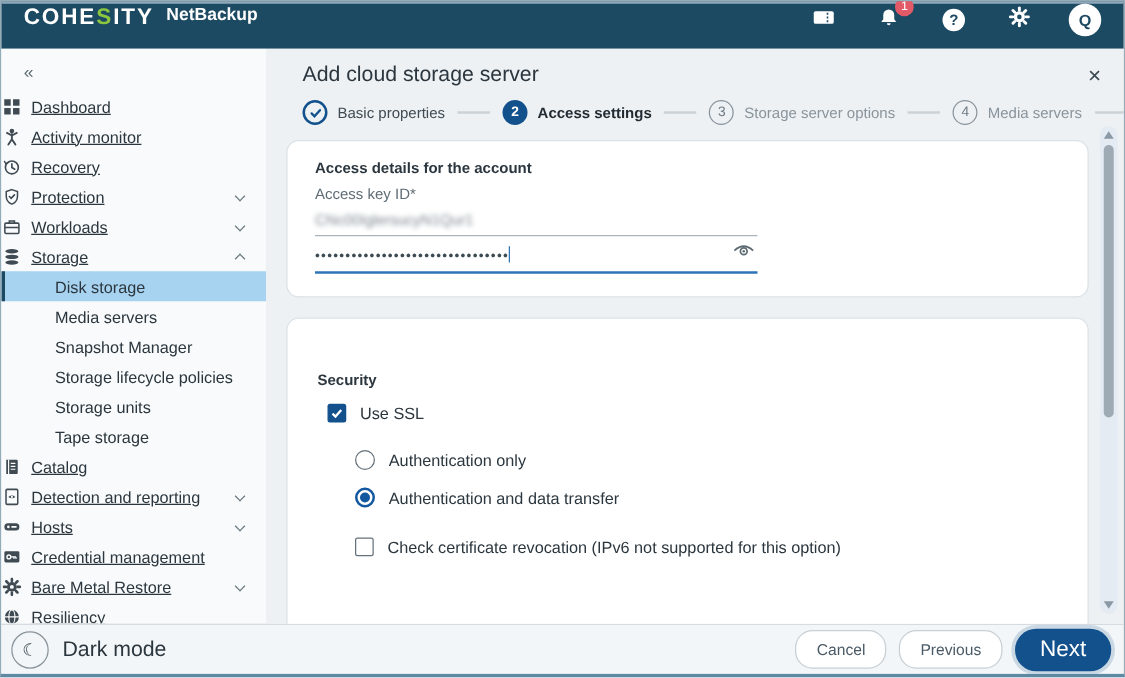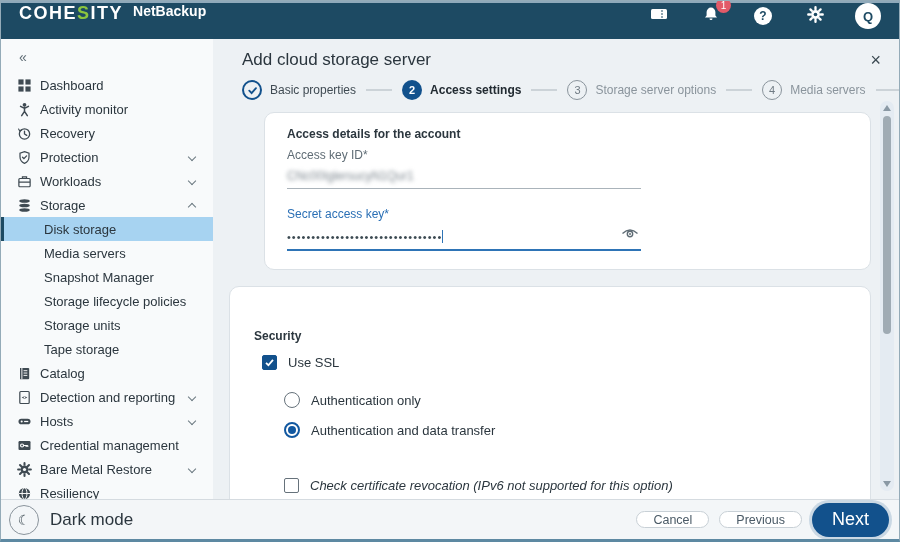--- a/index.html
+++ b/index.html
@@ -21,21 +21,21 @@
                  font-size:12px; font-weight:bold; display:flex; align-items:center; justify-content:center; }
   .avatar { width:26px; height:26px; border-radius:50%; background:#fff; color:#1d4a63;
             font-weight:bold; font-size:13px; display:flex; align-items:center; justify-content:center; cursor:pointer; }
 
   
   .bodyrow { flex:1; display:flex; min-height:0; }
 
   
   .sidebar { width:212px; flex:0 0 212px; background:#f8fafb; padding-top:4px; font-size:13px; color:#2b363e; overflow:hidden; }
   .collapse { padding:6px 0 8px 18px; color:#5f6c75; font-size:14px; cursor:pointer; }
-  .side-item { height:24px; display:flex; align-items:center; padding-left:15px; cursor:pointer; }
+  .side-item { height:24px; display:flex; align-items:center; cursor:pointer;text-decoration:underline; }
   .side-item .sicon { width:16px; height:16px; margin-right:8px; display:flex; align-items:center; justify-content:center; flex:0 0 16px; }
   .side-item .chev { margin-left:auto; margin-right:18px; }
   .chev { width:6px; height:6px; border-right:1.5px solid #6b7880; border-bottom:1.5px solid #6b7880;
           transform:rotate(45deg); display:inline-block; }
   .chev.up { transform:rotate(-135deg); margin-top:4px; }
   .sub-item { height:24px; display:flex; align-items:center; padding-left:43px; cursor:pointer; }
   .sub-item.selected { background:#a7d3f1; border-left:3px solid #1d4a63; padding-left:40px; }
 
   
   .main { flex:1; display:flex; flex-direction:column; min-width:0; position:relative; background:#edf1f4; }
@@ -48,37 +48,37 @@
   .step.done .step-circle { border:2px solid #12518c; }
   .step.current .step-circle { background:#12518c; color:#fff; font-weight:bold; }
   .step.upcoming .step-circle { border:1.5px solid #8a949c; color:#6f7a83; }
   .step-label { font-size:12px; color:#3f4a52; white-space:nowrap; }
   .step.current .step-label { font-weight:bold; color:#222b32; }
   .step.upcoming .step-label { color:#8a949c; }
   .connector { width:26px; height:2px; background:#ccd3d8; margin:0 10px; flex:0 0 26px; }
 
   .content { flex:1; padding:4px 28px 0 16px; overflow:hidden; }
   .card { background:#fff; border:1px solid #dbe1e6; border-radius:10px; }
-  .card1 { padding:14px 22px 18px 22px;margin-left:35px; }
+  .card1 { padding:14px 22px 18px 22px; }
   .card2 { margin-top:16px; padding:16px 22px 20px 22px; height:300px; }
   .section-heading { font-size:12px; font-weight:bold; color:#2b363e; }
   .field-label { font-size:12px; color:#5f6c75; margin-top:7px; }
   .field-value { font-size:12px; color:#7d878f; width:354px; padding:7px 0 5px 0; border-bottom:1px solid #aab3ba; cursor:text; }
   .blurred { filter:blur(2px); }
   .secret-label { color:#2a6fb5; margin-top:18px; }
   .secret-row { width:354px; position:relative; border-bottom:2px solid #2e74b6; padding:6px 0 4px 0; cursor:text; }
   .dots { font-size:11px; color:#3c4a52; letter-spacing:1px; }
   .caret { display:inline-block; width:1px; height:13px; background:#2e74b6; vertical-align:middle; }
   .eye { position:absolute; right:2px; top:5px; cursor:pointer; }
 
   .adv-header { display:flex; align-items:center; cursor:pointer; }
   .adv-chev { margin-left:auto; margin-right:4px; }
   .security { font-size:12px; font-weight:bold; color:#2b363e; margin-top:26px; padding-left:2px; }
   .opt-row { display:flex; align-items:center; gap:11px; font-size:13px; color:#2b363e; } .ind1 { margin-left:10px; } .ind2 { margin-left:32px; }
-  .mt12 { margin-top:12px; } .mt14 { margin-top:14px; } .mt22 { margin-top:22px; } .mt24 { margin-top:40px;font-style:italic; }
+  .mt12 { margin-top:12px; } .mt14 { margin-top:14px; } .mt22 { margin-top:22px; } .mt24 { margin-top:24px; }
   .checkbox { width:15px; height:15px; border:1.5px solid #66727b; border-radius:2px; background:#fff; cursor:pointer; flex:0 0 15px; }
   .checkbox.checked { background:#12518c; border-color:#12518c; display:flex; align-items:center; justify-content:center; }
   .radio { width:16px; height:16px; border:1.5px solid #66727b; border-radius:50%; background:#fff; cursor:pointer; flex:0 0 16px; }
   .radio.selected { border:2px solid #1258a0; display:flex; align-items:center; justify-content:center; }
   .radio-dot { width:8px; height:8px; border-radius:50%; background:#1258a0; }
 
   
   .scrollbar { position:absolute; top:62px; right:5px; bottom:8px; width:14px; background:#e4ebf2; border-radius:7px; }
   .sb-thumb { position:absolute; top:15px; left:3px; width:8px; height:218px; background:#9fabb4; border-radius:4px; cursor:pointer; }
   .tri-up { position:absolute; top:4px; left:3px; width:0; height:0; border-left:4px solid transparent; border-right:4px solid transparent;
@@ -87,21 +87,21 @@
               border-top:6px solid #8a99a5; cursor:pointer; }
 
   
   .footer { flex:0 0 40px; background:#f3f6f8; border-top:1px solid #d5dbe0; display:flex; align-items:center; padding:0 10px 0 8px; }
   .darkmode { display:flex; align-items:center; gap:11px; cursor:pointer; }
   .moon-circle { width:30px; height:30px; border:1px solid #8a949c; border-radius:50%;
                  display:flex; align-items:center; justify-content:center; color:#3c4a52; font-size:14px; background:#f3f6f8; }
   .darkmode-label { font-size:17px; color:#2b363e; }
   .footer-buttons { margin-left:auto; display:flex; align-items:center; gap:10px; }
   button { font-family:"Liberation Sans", sans-serif; }
-  .btn-outline { height:17px; padding:0 16px; border-radius:14px; border:1px solid #c8d0d6; background:#fff;
+  .btn-outline { height:31px; padding:0 16px; border-radius:14px; border:1px solid #c8d0d6; background:#fff;
                  color:#4a5a66; font-size:12.5px; cursor:pointer; }
   .btn-primary { height:34px; padding:0 20px; border-radius:17px; background:#12518c; color:#fff; font-size:18px;
                  border:none; cursor:pointer; box-shadow:0 0 0 3px rgba(18,81,140,0.18); }
 </style>
 </head>
 <body>
 
 <div class="window">
 
   <div class="topbar">
@@ -340,21 +340,20 @@
         <div class="connector"></div>
 
       </div>
 
       <div class="content">
 
         <div class="card card1">
           <div class="section-heading">Access details for the account</div>
           <div class="field-label">Access key ID*</div>
           <div class="field-value"><span class="blurred">CNc00IglersucyN1Qur1</span></div>
-          <div class="field-label secret-label">Secret access key*</div>
           <div class="secret-row">
             <span class="dots">••••••••••••••••••••••••••••••••</span><span class="caret"></span>
             <span class="eye"><svg width="18" height="13" viewBox="0 0 18 13">
                   <path d="M1.5 6.5 Q9 -0.5 16.5 6.5" fill="none" stroke="#5f6c75" stroke-width="1.4"></path>
                   <circle cx="9" cy="7" r="2.7" fill="none" stroke="#5f6c75" stroke-width="1.4"></circle>
                   <circle cx="9" cy="7" r="1" fill="#5f6c75"></circle>
                 </svg></span>
           </div>
         </div>
 

